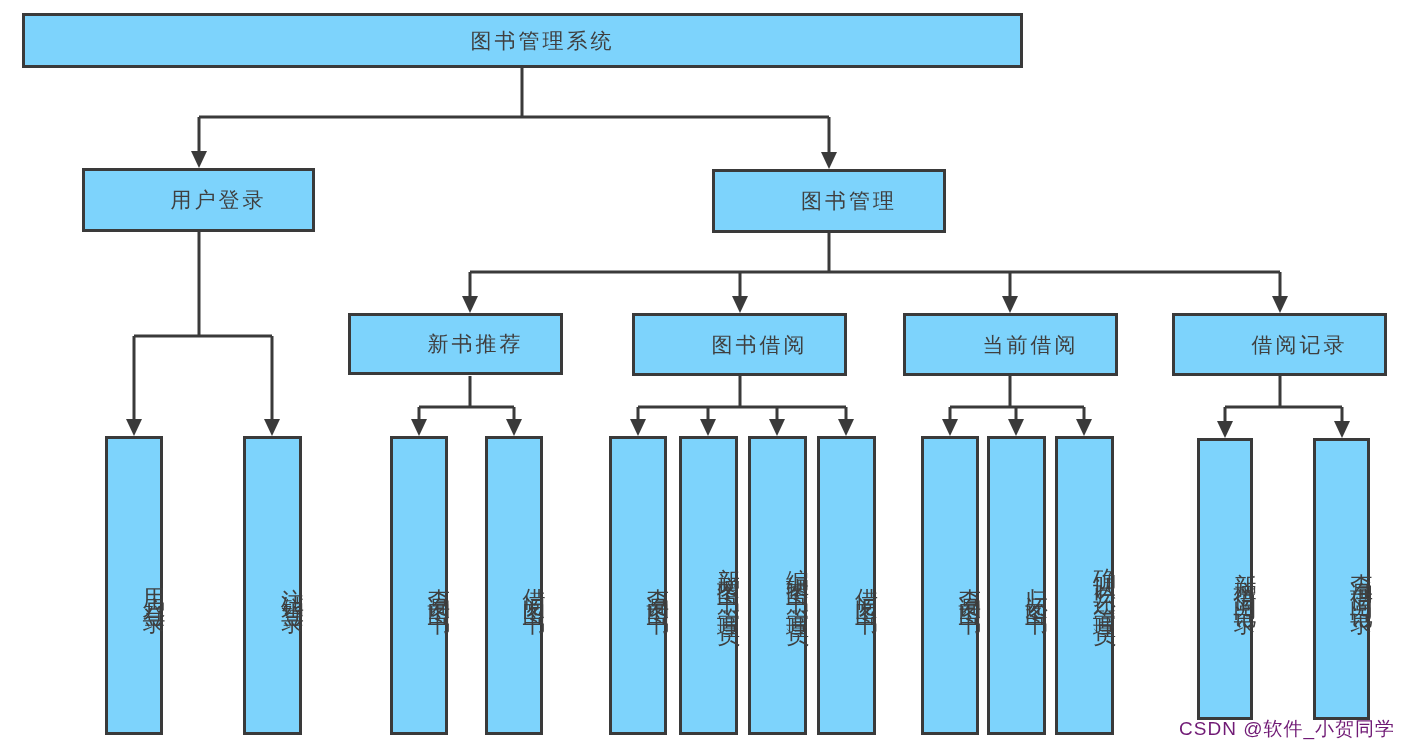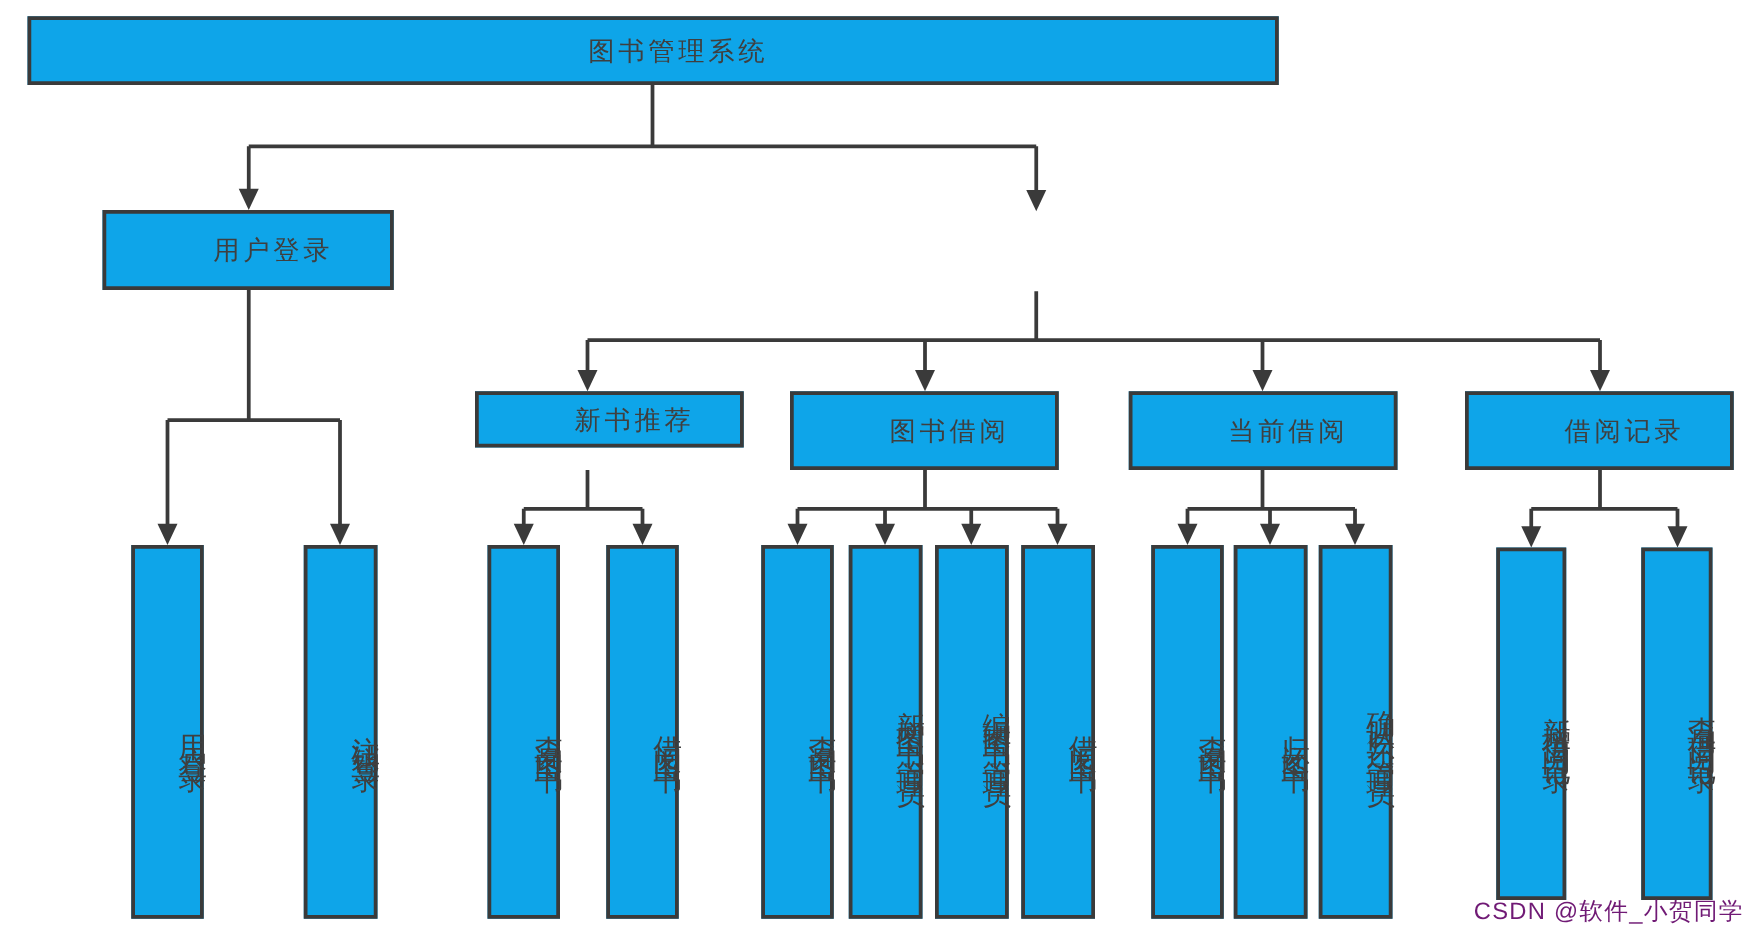--- a/index.html
+++ b/index.html
@@ -10,21 +10,21 @@
     font-family:"Liberation Sans", sans-serif;
     overflow:hidden;
   }
   .connectors{position:absolute;left:0;top:0;width:1405px;height:747px;}
   .connectors path.ln{stroke:#3a3a3a;stroke-width:3;fill:none;}
   .connectors path.ah{fill:#3a3a3a;stroke:none;}
   .node{
     position:absolute;
     box-sizing:border-box;
     border:3px solid #3a3a3a;
-    background:#0ea5e9;
+    background:#7dd3fc;
     display:flex;align-items:center;justify-content:center;
     color:#3f3f3f;
     padding-left:40px;
   }
   .hlabel{font-size:21px;letter-spacing:3px;white-space:nowrap;}
   .leaf{
     writing-mode:vertical-rl;
     text-orientation:mixed;
     font-size:23px;
     letter-spacing:8px;
@@ -83,22 +83,23 @@
     <g>
       <path class="ln" d="M1280 376 V407 M1225 407 H1342 M1225 407 V422 M1342 407 V422"></path>
       <path class="ah" d="M1217 421 H1233 L1225 438 Z"></path>
       <path class="ah" d="M1334 421 H1350 L1342 438 Z"></path>
     </g>
   </svg>
 
   <div class="node hlabel" style="left:22px;top:13px;width:1001px;height:55px">图书管理系统</div>
 
   <div class="node hlabel" style="left:82px;top:168px;width:233px;height:64px">用户登录</div>
+  <div class="node hlabel" style="left:712px;top:169px;width:234px;height:64px">图书管理</div>
 
-  <div class="node hlabel" style="left:380px;top:313px;width:215px;height:45px">新书推荐</div>
+  <div class="node hlabel" style="left:348px;top:313px;width:215px;height:62px">新书推荐</div>
   <div class="node hlabel" style="left:632px;top:313px;width:215px;height:63px">图书借阅</div>
   <div class="node hlabel" style="left:903px;top:313px;width:215px;height:63px">当前借阅</div>
   <div class="node hlabel" style="left:1172px;top:313px;width:215px;height:63px">借阅记录</div>
 
   <div class="node leaf" style="left:105px;top:436px;width:58px;height:299px">用户登录</div>
   <div class="node leaf" style="left:243px;top:436px;width:59px;height:299px">注销登录</div>
 
   <div class="node leaf" style="left:390px;top:436px;width:58px;height:299px">查询图书</div>
   <div class="node leaf" style="left:485px;top:436px;width:58px;height:299px">借阅图书</div>
 

